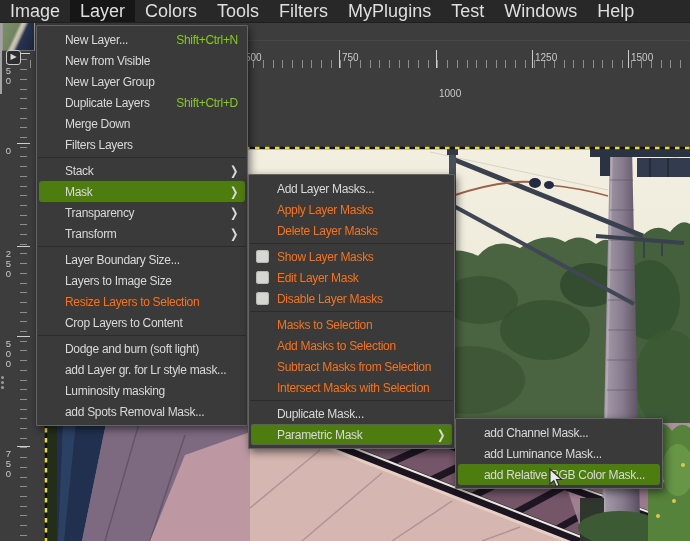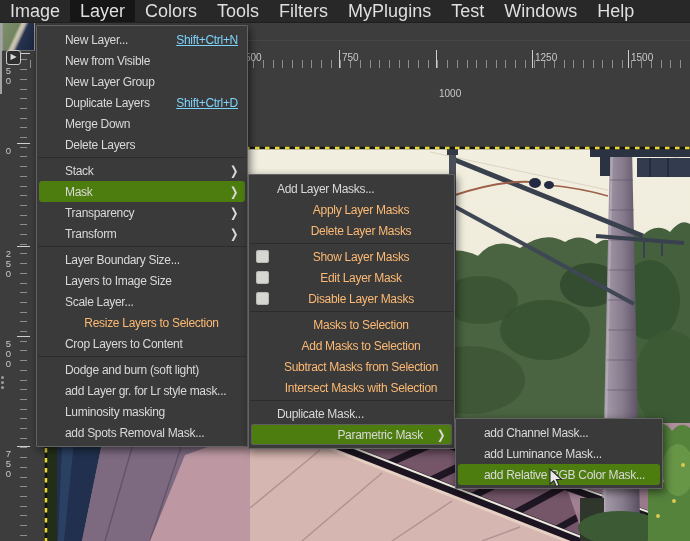--- a/index.html
+++ b/index.html
@@ -56,27 +56,27 @@
     font-size:12px;letter-spacing:-0.3px;color:#d9d9d9;
   }
   #layer-menu{left:36px;top:25px;width:212px;z-index:10;}
   #mask-menu{left:248px;top:174px;width:207px;z-index:11;}
   #parametric-menu{left:455px;top:418px;width:208px;z-index:12;}
   .menu-item{
     position:relative;height:21px;display:flex;align-items:center;
     padding-left:28px;padding-right:9px;white-space:nowrap;cursor:default;
   }
   .menu-item .label{flex:1;overflow:hidden;}
-  .menu-item .shortcut{margin-left:14px;color:#7dd3fc;text-decoration:underline;}
+  .menu-item .shortcut{margin-left:14px;color:#84cc16;}
   .menu-item .arrow{margin-left:14px;font-size:10px;color:#d9d9d9;transform:scaleY(1.25);}
-  .menu-item.disabled,.menu-item.disabled .shortcut{color:#fdba74;text-align:center;}
+  .menu-item.disabled,.menu-item.disabled .shortcut{color:#f97316;}
   .menu-item.highlighted{
     background:#4d7c0f;border-radius:3px;margin:0 2px;padding-left:26px;padding-right:7px;
   }
-  .menu-item.focused{box-shadow:inset 0 0 0 1px #5f5f5f;text-align:right;}
+  .menu-item.focused{box-shadow:inset 0 0 0 1px #5f5f5f;}
   .menu-sep{height:1px;background:#2c2c2c;margin:2px 1px;}
   .checkbox{
     position:absolute;left:7px;top:4px;width:13px;height:13px;border-radius:3px;
     background:#d6d6d2;box-shadow:inset 0 0 0 1px #b9b9b4;
   }
   
   #mouse-cursor{position:absolute;left:549px;top:468px;z-index:50;}
 </style>
 </head>
 <body>
@@ -268,21 +268,21 @@
       <span class="label">New Layer Group</span>
     </div>
     <div class="menu-item">
       <span class="label">Duplicate Layers</span>
       <span class="shortcut">Shift+Ctrl+D</span>
     </div>
     <div class="menu-item">
       <span class="label">Merge Down</span>
     </div>
     <div class="menu-item">
-      <span class="label">Delete Layers</span>
+      <span class="label">Filters Layers</span>
     </div>
     <div class="menu-sep"></div>
     <div class="menu-item">
       <span class="label">Stack</span>
       <span class="arrow">❯</span>
     </div>
     <div class="menu-item highlighted">
       <span class="label">Mask</span>
       <span class="arrow">❯</span>
     </div>
@@ -293,23 +293,20 @@
     <div class="menu-item">
       <span class="label">Transform</span>
       <span class="arrow">❯</span>
     </div>
     <div class="menu-sep"></div>
     <div class="menu-item">
       <span class="label">Layer Boundary Size...</span>
     </div>
     <div class="menu-item">
       <span class="label">Layers to Image Size</span>
-    </div>
-    <div class="menu-item">
-      <span class="label">Scale Layer...</span>
     </div>
     <div class="menu-item disabled">
       <span class="label">Resize Layers to Selection</span>
     </div>
     <div class="menu-item">
       <span class="label">Crop Layers to Content</span>
     </div>
     <div class="menu-sep"></div>
     <div class="menu-item">
       <span class="label">Dodge and burn (soft light)</span>

